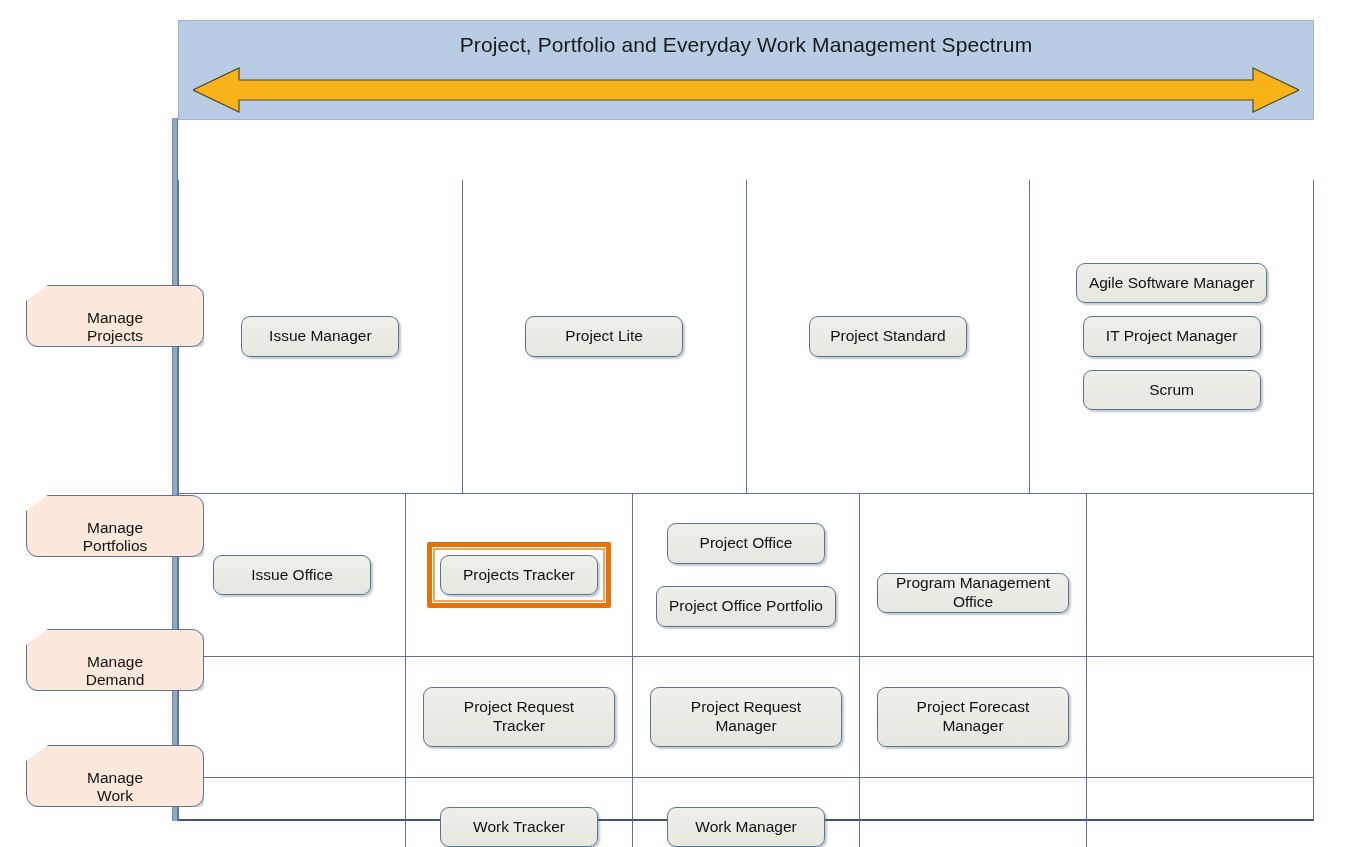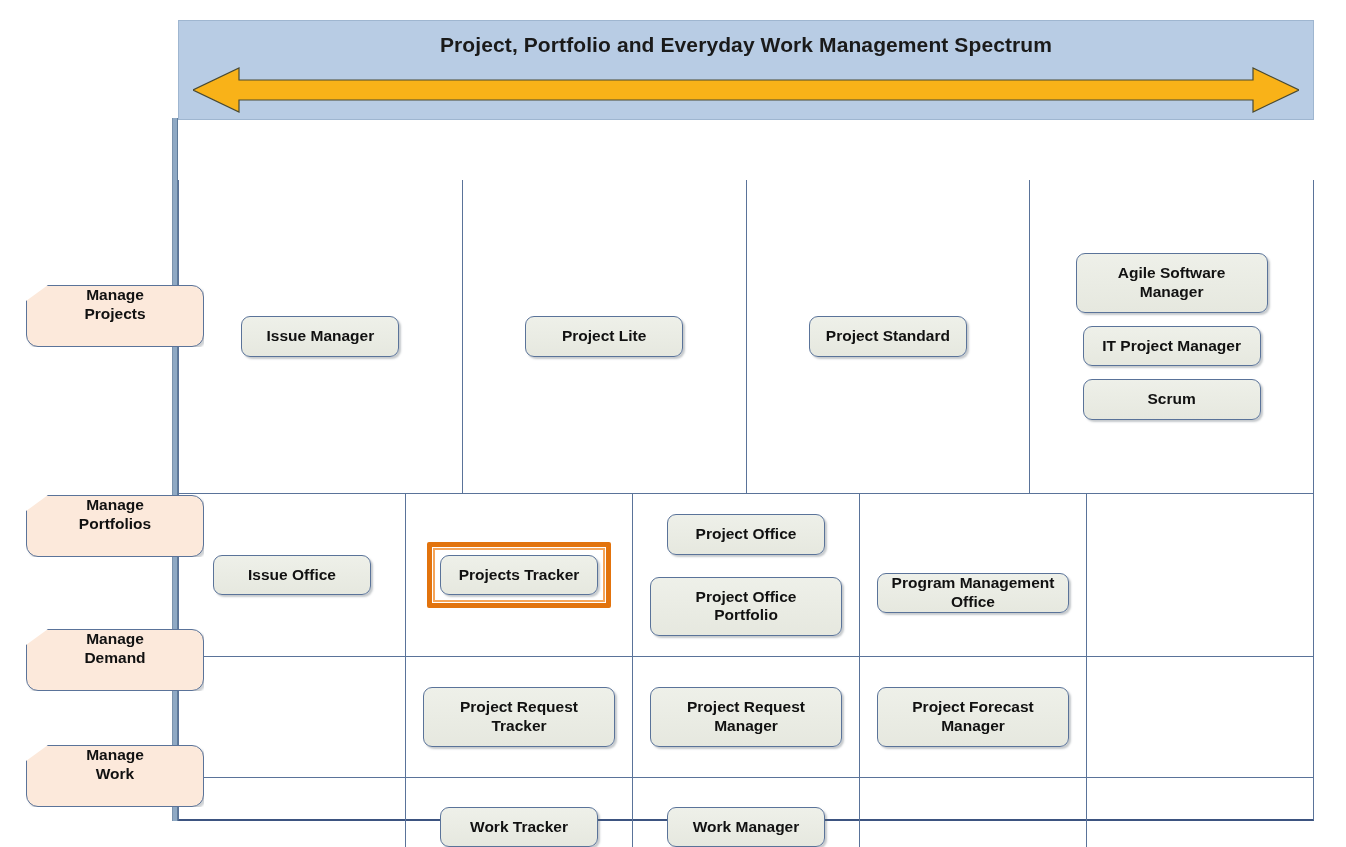--- a/index.html
+++ b/index.html
@@ -12,21 +12,20 @@
     height: 847px;
     font-family: "Liberation Sans", sans-serif;
     overflow: hidden;
   }
 
   #stage {
     position: relative;
     width: 1184px;
     height: 847px;
     background: #ffffff;
-    font-weight: bold;
   }
 
   
   #banner {
     position: absolute;
     left: 178px;
     top: 20px;
     width: 1136px;
     height: 100px;
     background: #b8cce4;
@@ -169,21 +168,21 @@
   
   .row-label {
     position: absolute;
     width: 178px;
     height: 62px;
     background: #fce9db;
     border: 1px solid #5a7399;
     box-shadow: 2px 2px 2px rgba(90,100,110,0.3);
     border-radius: 0 12px 12px 12px;
     display: flex;
-    align-items: flex-start;
+    align-items: flex-end;
     justify-content: center;
     text-align: center;
     font-size: 15.5px;
     color: #111111;
     line-height: 1.2;
     box-sizing: border-box;
     clip-path: polygon(0 26%, 22px 0, 100% 0, 100% 100%, 0 100%);
   }
   .row-label span { display: block; }
 </style>

